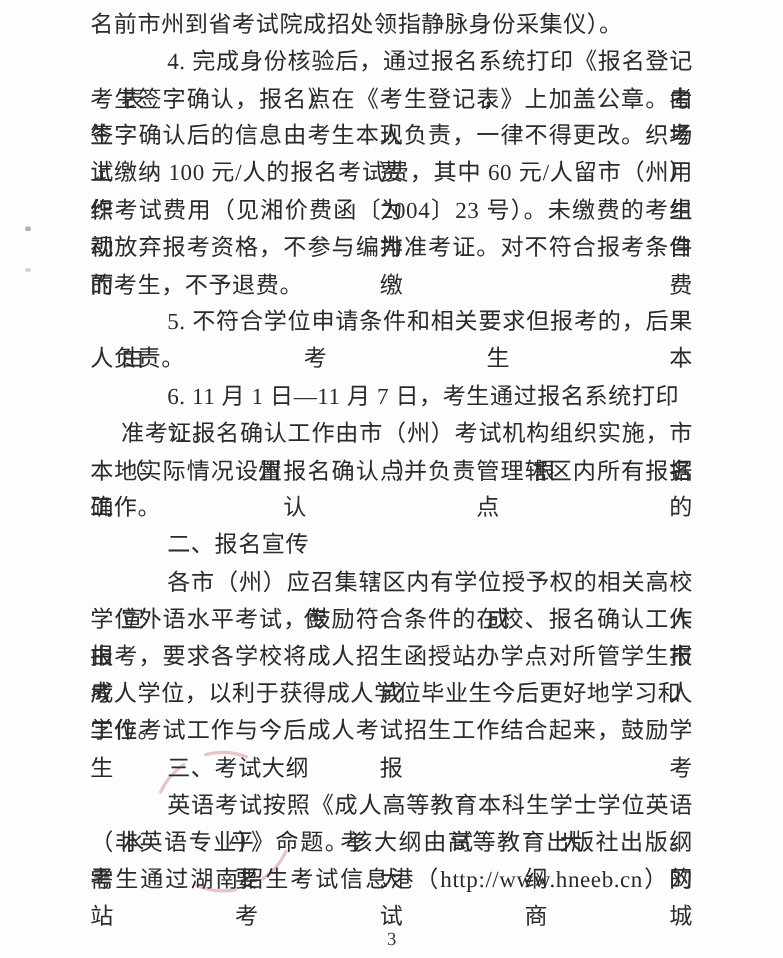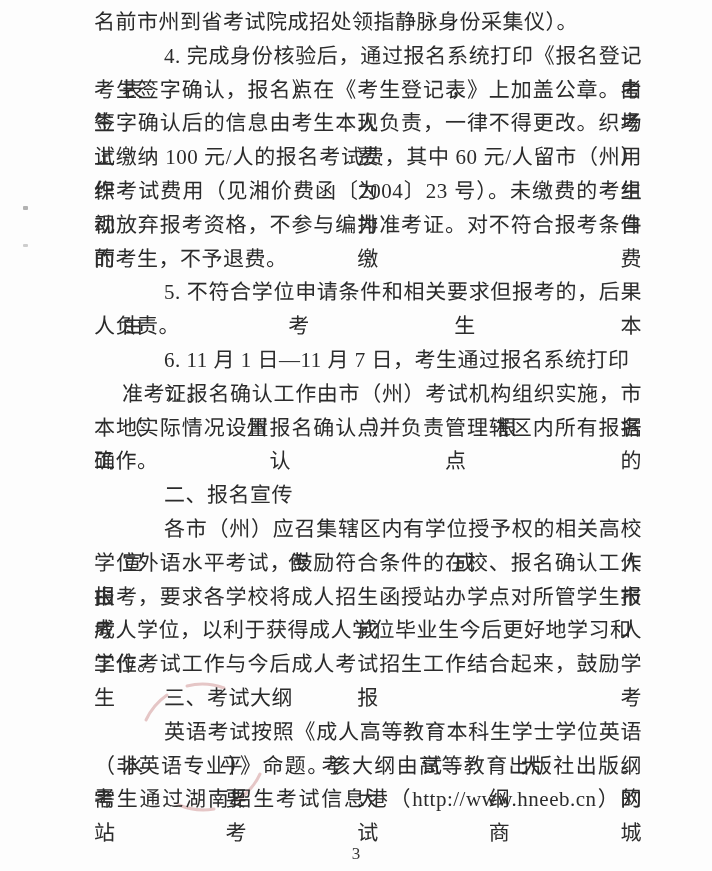--- a/index.html
+++ b/index.html
@@ -11,21 +11,21 @@
   .page {
     position: relative;
     width: 712px;
     height: 871px;
     background: #fdfdfd;
     overflow: hidden;
     font-family: "Liberation Serif", "DejaVu Serif", serif;
   }
   .text-block {
     position: absolute;
-    left: 94px;
+    left: 82px;
     top: 6px;
     width: 548px;
     font-size: 21px;
     line-height: 33.8px;
     color: #2b2b2b;
     letter-spacing: 0.5px;
   }
   .line {
     height: 33.8px;
     text-align: left;

